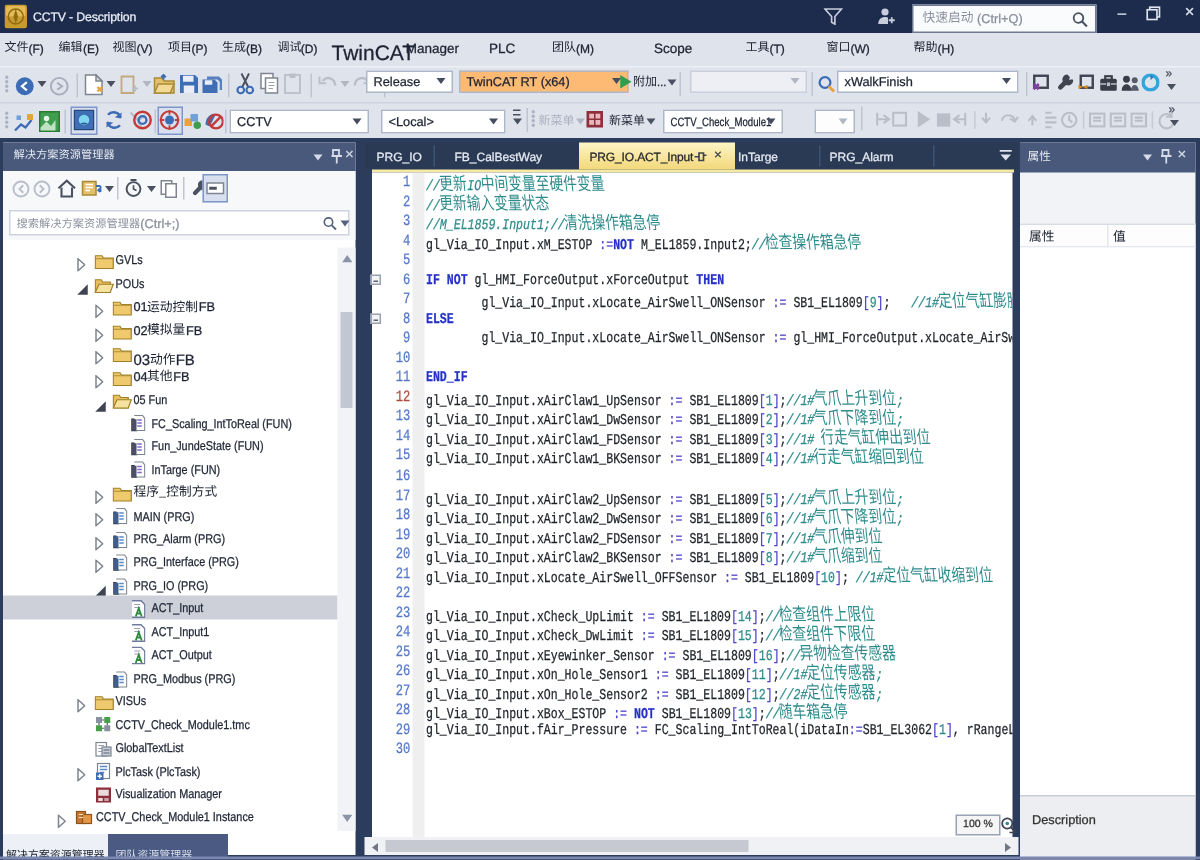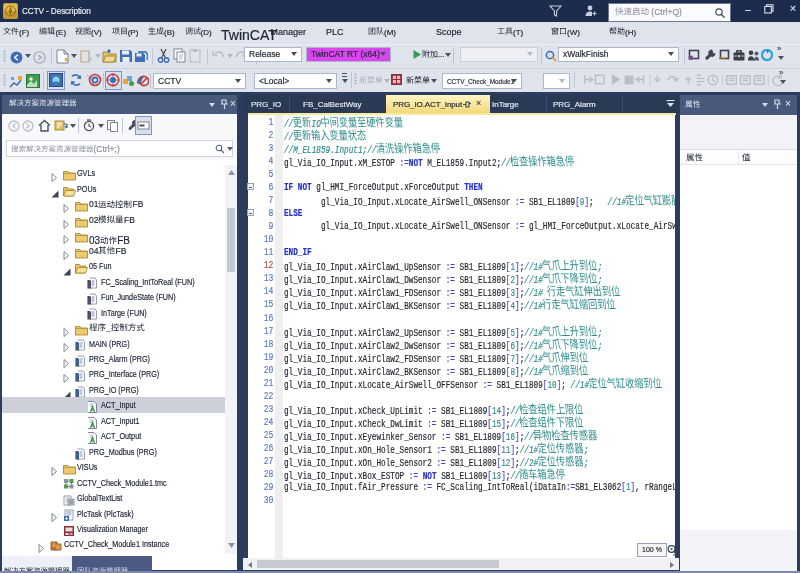--- a/index.html
+++ b/index.html
@@ -170,21 +170,21 @@
       <path d="M13 1 v4.5 h-4.5" fill="none" stroke="#B9BFC9" stroke-width="1.3"></path>
     </svg>
     <span class="ic" style="left:248px;top:9px">
       <b class="tri" style="border-left:3px solid transparent;border-right:3px solid transparent;border-top:4px solid #B0B6C2"></b>
     </span>
     <div class="sep1" style="left:256px;top:4px;height:16px"></div>
   </div>
 <div class="combo" style="left:244px;top:46.5px;width:58px;height:15px;background:#fff;border-color:#AEB7C9;line-height:13px">Release<span class="dd">
       <b class="tri" style="border-left:3px solid transparent;border-right:3px solid transparent;border-top:4px solid #444C5E"></b>
     </span></div>
-<div class="combo" style="left:306px;top:46.5px;width:85px;height:15px;background:#d946ef;border-color:#AEB7C9;line-height:13px">TwinCAT RT (x64)<span class="dd">
+<div class="combo" style="left:306px;top:46.5px;width:113px;height:15px;background:#fdba74;border-color:#AEB7C9;line-height:13px">TwinCAT RT (x64)<span class="dd">
       <b class="tri" style="border-left:3px solid transparent;border-right:3px solid transparent;border-top:4px solid #444C5E"></b>
     </span></div>
 <svg class="a" style="left:412px;top:49px" width="10" height="11" viewBox="0 0 10 11">
     <path d="M1.5 1 L9 5.5 L1.5 10Z" fill="#2E9E4F"></path>
   </svg>
 <div class="a" style="left:422px;top:50px;font-size:7.5px;color:#1E2433"><svg class="cj" style="width:16.0px;height:9.3px;vertical-align:-2.1px" viewBox="0 0 16.0 9.3" fill="#1E2433" stroke="#1E2433" stroke-width="0.224">
       <path transform="translate(0.0,7.0) scale(0.00800,-0.00800)" d="M574 414C611 342 656 245 676 184L738 214C717 275 672 368 632 440ZM802 828V610H553V540H802V16C802 0 796 -4 781 -5C766 -6 719 -6 665 -4C676 -25 686 -59 690 -78C764 -79 808 -76 836 -64C863 -51 874 -28 874 17V540H963V610H874V828ZM516 839C474 693 401 550 317 457C332 442 356 410 365 395C390 424 414 457 437 494V-75H505V617C536 682 563 751 585 821ZM83 797V-80H150V729H273C253 659 226 567 200 493C266 411 281 339 281 284C281 251 276 222 262 211C255 205 244 202 233 202C219 201 201 201 180 203C192 184 197 156 197 136C219 135 242 135 261 138C280 140 297 146 310 157C337 176 348 220 348 276C348 340 333 415 266 501C297 584 332 687 358 772L310 801L298 797Z"></path>
       <path transform="translate(8.0,7.0) scale(0.00800,-0.00800)" d="M572 716V-65H644V9H838V-57H913V716ZM644 81V643H838V81ZM195 827 194 650H53V577H192C185 325 154 103 28 -29C47 -41 74 -64 86 -81C221 66 256 306 265 577H417C409 192 400 55 379 26C370 13 360 9 345 10C327 10 284 10 237 14C250 -7 257 -39 259 -61C304 -64 350 -65 378 -61C407 -57 426 -48 444 -22C475 21 482 167 490 612C490 623 490 650 490 650H267L269 827Z"></path>
     </svg>...</div>
 <div class="a" style="left:445px;top:53px">
@@ -969,13 +969,16 @@
       <span class="a" style="left:6px;top:2.5px;font-size:8.5px"><svg class="cj" style="width:17.0px;height:9.9px;vertical-align:-2.2px" viewBox="0 0 17.0 9.9" fill="#1E2433" stroke="#1E2433" stroke-width="0.238">
           <path transform="translate(0.0,7.5) scale(0.00850,-0.00850)" d="M214 736H811V647H214ZM140 796V504C140 344 131 121 32 -36C51 -43 84 -62 98 -74C200 90 214 334 214 504V587H886V796ZM360 381H537V310H360ZM605 381H787V310H605ZM668 120 698 76 605 73V150H832V-12C832 -22 829 -26 817 -26C805 -27 768 -27 724 -25C731 -41 740 -62 743 -79C806 -79 847 -79 871 -70C896 -60 902 -45 902 -12V204H605V261H858V429H605V488C694 495 778 505 843 517L798 563C678 540 453 527 271 524C278 511 285 489 287 475C366 475 453 478 537 483V429H292V261H537V204H252V-81H321V150H537V71L361 65L365 8C463 12 596 19 729 26L755 -22L802 -4C784 32 746 91 713 134Z"></path>
           <path transform="translate(8.5,7.5) scale(0.00850,-0.00850)" d="M172 840V-79H247V840ZM80 650C73 569 55 459 28 392L87 372C113 445 131 560 137 642ZM254 656C283 601 313 528 323 483L379 512C368 554 337 625 307 679ZM334 27V-44H949V27H697V278H903V348H697V556H925V628H697V836H621V628H497C510 677 522 730 532 782L459 794C436 658 396 522 338 435C356 427 390 410 405 400C431 443 454 496 474 556H621V348H409V278H621V27Z"></path>
         </svg></span>
       <span class="a" style="left:62px;top:2.5px;font-size:8.5px"><svg class="cj" style="width:8.5px;height:9.9px;vertical-align:-2.2px" viewBox="0 0 8.5 9.9" fill="#1E2433" stroke="#1E2433" stroke-width="0.238">
           <path transform="translate(0.0,7.5) scale(0.00850,-0.00850)" d="M599 840C596 810 591 774 586 738H329V671H574C568 637 562 605 555 578H382V14H286V-51H958V14H869V578H623C631 605 639 637 646 671H928V738H661L679 835ZM450 14V97H799V14ZM450 379H799V293H450ZM450 435V519H799V435ZM450 239H799V152H450ZM264 839C211 687 124 538 32 440C45 422 66 383 74 366C103 398 132 435 159 475V-80H229V589C269 661 304 739 333 817Z"></path>
         </svg></span>
       <div class="a" style="left:58px;top:0;width:1px;height:15px;background:#E4E7ED"></div>
     </div>
     <div class="a" style="left:0;top:70px;width:117px;height:365px;background:#fff"></div>
+    <div class="a" style="left:0;top:435px;width:117px;height:43px;background:#EDEEF2;border-top:1px solid #C8CDD8">
+      <span class="a" style="left:8px;top:10px;font-size:8.5px;color:#333">Description</span>
+    </div>
   </div>
 <div class="a" style="left:0;top:571px;width:800px;height:2px;background:#7D88B2"></div>
 </body></html>

